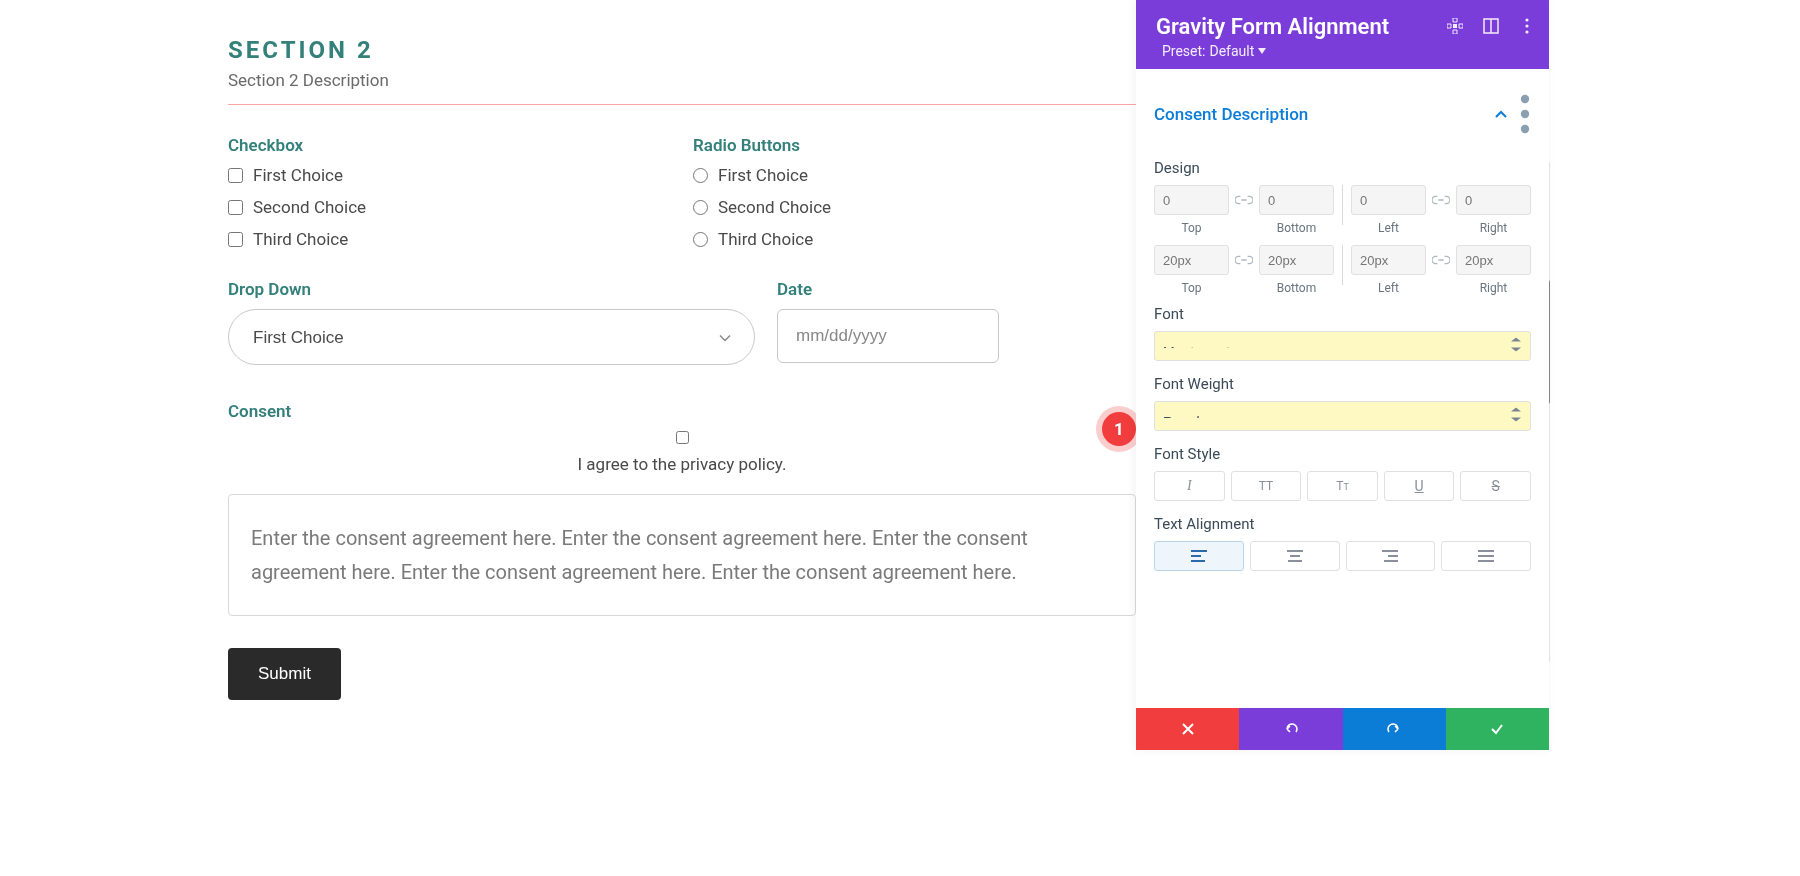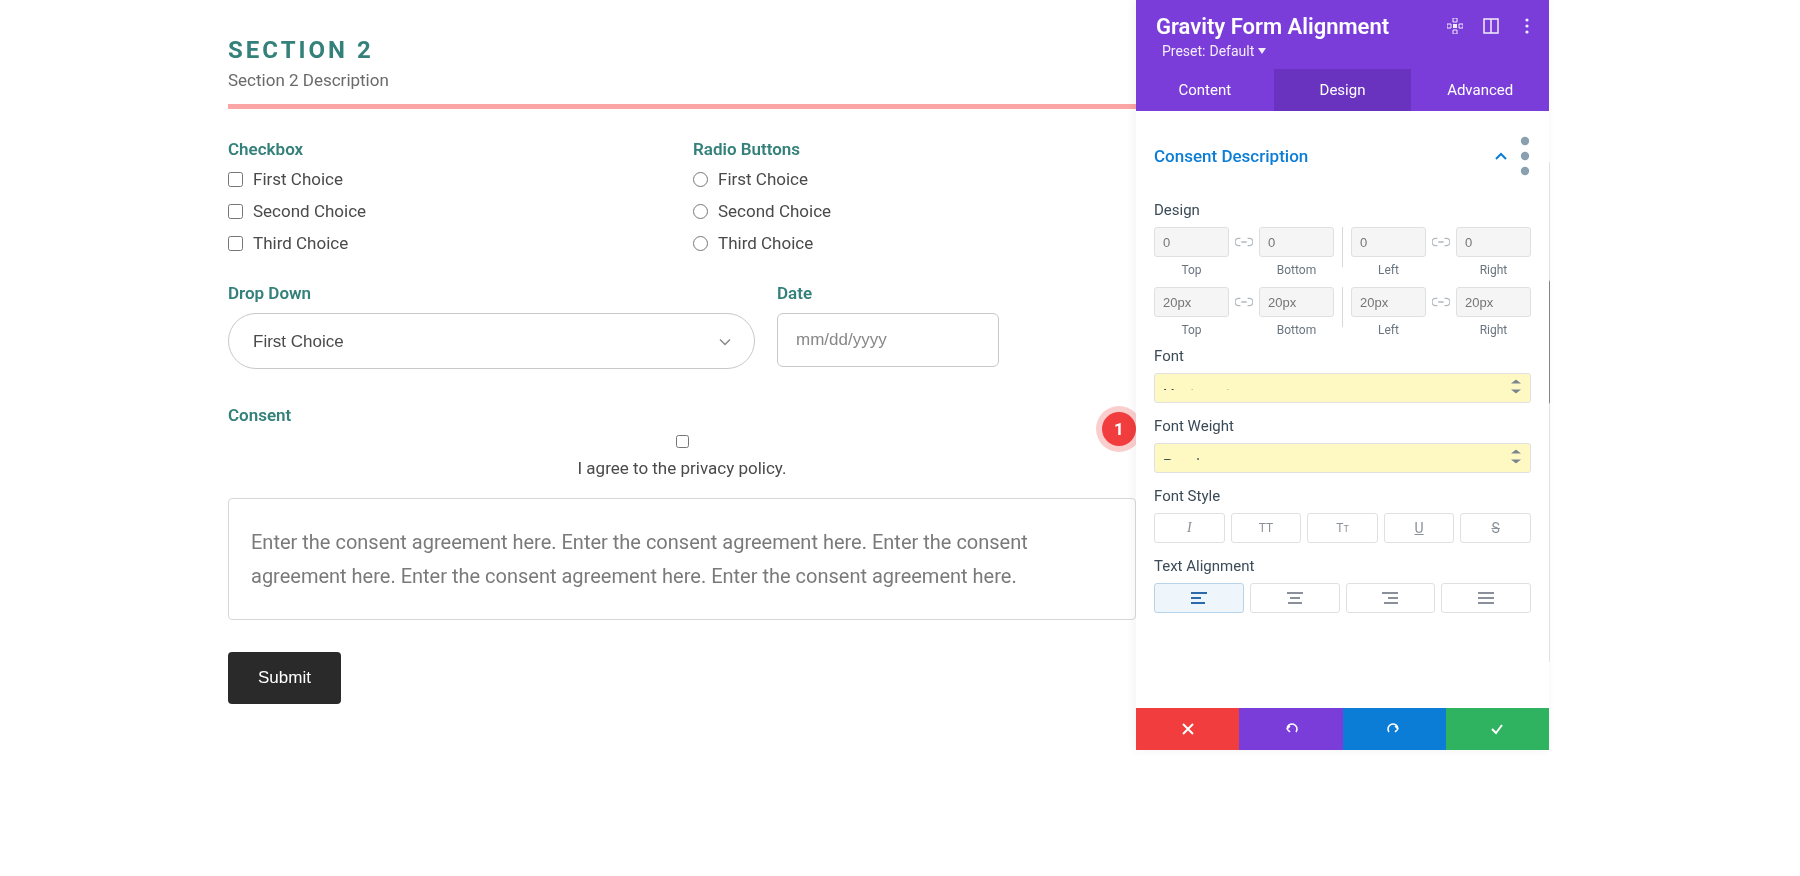--- a/index.html
+++ b/index.html
@@ -1,21 +1,21 @@
 <!DOCTYPE html>
 <html><head>
 <meta charset="utf-8">
 <style>
 * { margin: 0; padding: 0; box-sizing: border-box; }
 body { font-family: -apple-system, BlinkMacSystemFont, "Segoe UI", Roboto, sans-serif; background: #fff; width: 1800px; height: 876px; position: relative; }
 
 
 .form-canvas { position: absolute; left: 228px; top: 0; width: 908px; padding-top: 36px; }
 .section-title { font-size: 24px; letter-spacing: 3px; font-weight: 700; color: #34807a; text-transform: uppercase; }
-.section-desc { font-size: 17px; color: #6a6a6a; margin-top: 6px; padding-bottom: 14px; border-bottom: 5px solid #fca5a5; }
+.section-desc { font-size: 17px; color: #6a6a6a; margin-top: 6px; padding-bottom: 14px; border-bottom: 1px solid #fca5a5; }
 
 .form-row { display: flex; gap: 22px; margin-top: 30px; }
 .form-col { flex: 1; }
 .col-narrow { flex: 0 0 auto; width: 222px; }
 
 .field-label { font-size: 17px; font-weight: 600; color: #34807a; margin-bottom: 10px; }
 
 .choice-list { display: flex; flex-direction: column; gap: 12px; margin-top: 8px; }
 .choice-item { display: flex; align-items: center; gap: 10px; font-size: 17px; color: #4a4a4a; }
 .choice-item input { width: 15px; height: 15px; }
@@ -184,25 +184,20 @@
             <line x1="8" y1="1" x2="8" y2="15" stroke="#fff" stroke-width="1.5"></line>
           </svg></span>
       <span><svg viewBox="0 0 4 16">
             <circle cx="2" cy="2" r="1.6"></circle>
             <circle cx="2" cy="8" r="1.6"></circle>
             <circle cx="2" cy="14" r="1.6"></circle>
           </svg></span>
     </div>
   </div>
 
-  <div class="tabs">
-    <div class="tab">Content</div>
-    <div class="tab active">Design</div>
-    <div class="tab">Advanced</div>
-  </div>
 
   <div class="panel-body">
     <div class="group-hdr">
       <span>Consent Description</span>
       <span class="group-hdr-icons">
         <svg viewBox="0 0 12 8">
             <path d="M1 7l5-5 5 5" stroke="#0b7dd6" stroke-width="2" fill="none"></path>
           </svg>
         <svg viewBox="0 0 4 14">
             <circle cx="2" cy="2" r="1.4"></circle>

